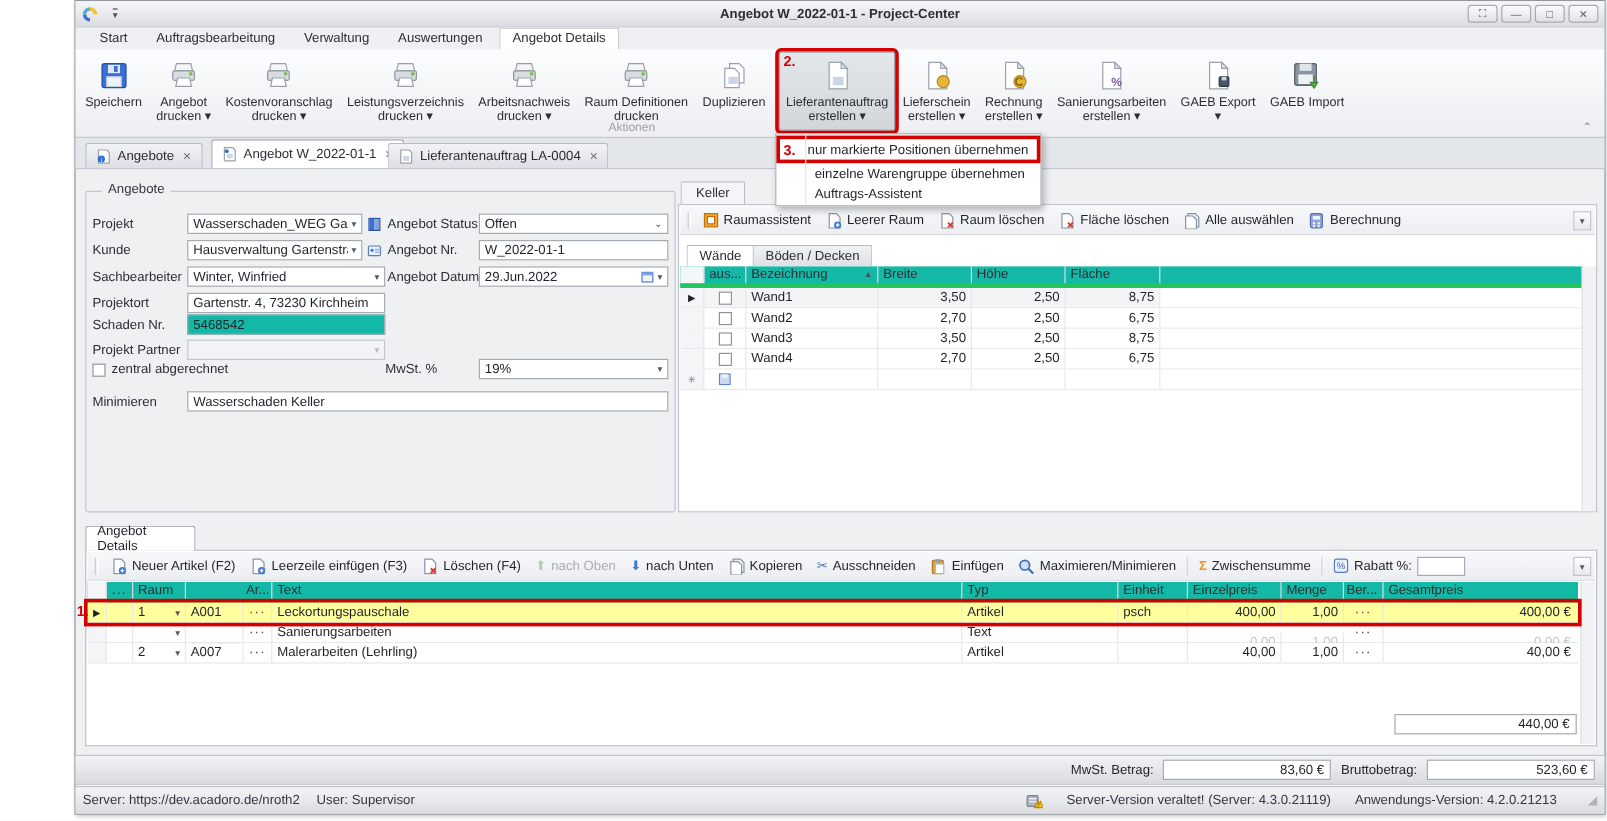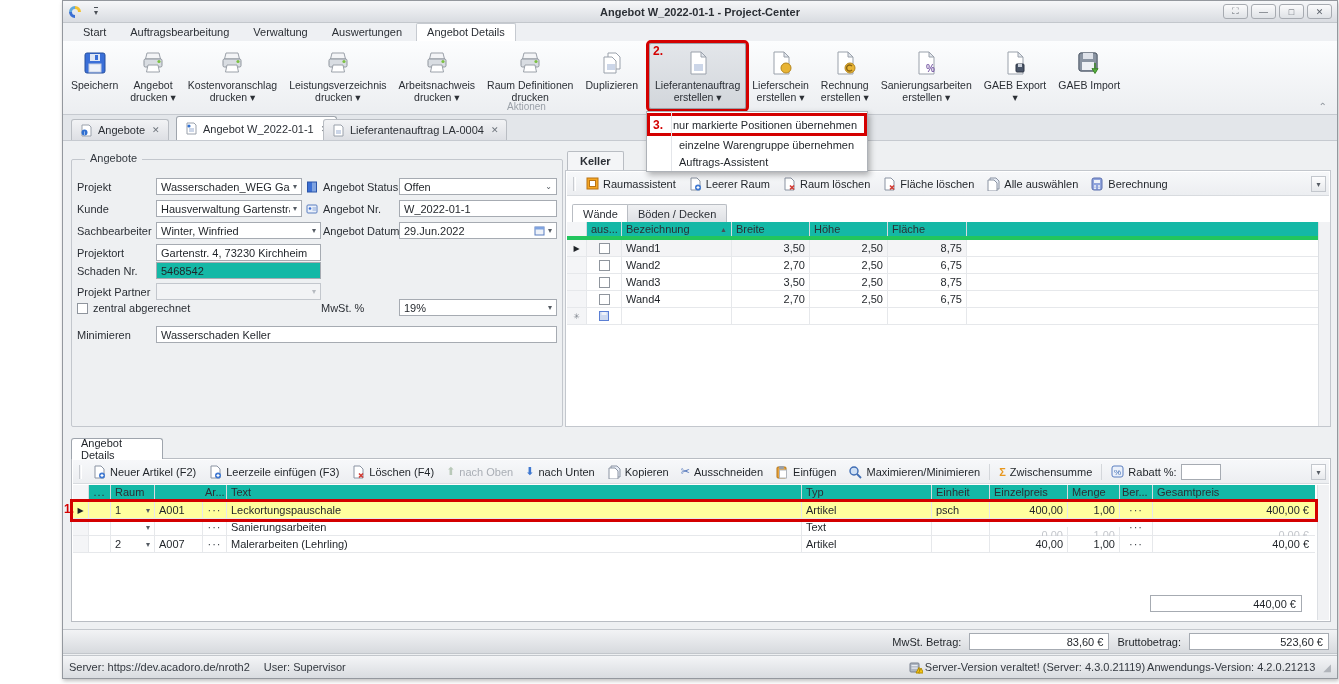--- a/index.html
+++ b/index.html
@@ -47,21 +47,21 @@
   .lbl{position:absolute;white-space:nowrap;color:#2b2f35;}
   .fld{position:absolute;height:17px;border:1px solid #a6abb2;background:#fff;display:flex;align-items:center;padding:0 4px;font-size:11px;}
   .fld.ro{background:#14b8a6;}
   .fld.dis{background:#f2f3f5;border-color:#c3c7cd;}
   .fval{flex:1;overflow:hidden;white-space:nowrap;}
   .dd{color:#555b63;font-size:8px;margin-left:3px;}
   .dd.dis{color:#b6bac0;}
   .iconbtn{position:absolute;width:16px;height:17px;display:flex;align-items:center;justify-content:center;}
   .cbx{position:absolute;width:11px;height:11px;border:1px solid #8f959d;background:#fff;}
   
-  .rptab{position:absolute;height:19px;display:flex;align-items:center;padding:0 12px;background:linear-gradient(#f0f1f3,#dcdfe3);border:1px solid #b9bdc3;border-bottom:none;border-radius:2px 2px 0 0;font-size:11px;color:#2b2f35;font-weight:bold;}
+  .rptab{position:absolute;height:19px;display:flex;align-items:center;padding:0 12px;background:linear-gradient(#f0f1f3,#dcdfe3);border:1px solid #b9bdc3;border-bottom:none;border-radius:2px 2px 0 0;font-size:11px;color:#2b2f35;}
   .rptab.active{background:#f4f5f7;}
   .rpbox{position:absolute;left:502px;top:169px;width:766px;height:257px;border:1px solid #c3c7cd;background:#fff;}
   .ptoolbar{position:absolute;left:1px;right:1px;top:1px;height:24px;background:linear-gradient(#f7f8fa,#eceef1);border-bottom:1px solid #d8dbdf;display:flex;align-items:center;padding-left:6px;}
   .titem{display:inline-flex;align-items:center;gap:4px;padding:0 6px;font-size:11px;color:#1f2328;white-space:nowrap;}
   .titem.dis{color:#a9aeb5;}
   .tgrip{width:3px;height:14px;border-left:1px solid #c9ccd1;border-right:1px solid #fff;margin-right:4px;}
   .tsep{width:1px;height:16px;background:#d4d7db;margin:0 3px;}
   .tbar-dd{position:absolute;right:3px;top:4px;width:15px;height:16px;border:1px solid #c3c7cd;background:linear-gradient(#fdfdfe,#e7e9ec);display:flex;align-items:center;justify-content:center;font-size:8px;color:#555b63;}
   .subtab{position:absolute;height:18px;display:flex;align-items:center;padding:0 10px;font-size:11px;background:linear-gradient(#f0f1f3,#dee0e4);border:1px solid #b9bdc3;border-bottom:none;border-radius:2px 2px 0 0;color:#2b2f35;}
   .subtab.active{background:#fff;}
@@ -72,26 +72,26 @@
   .gh .cell{border-right:1px solid #d8dbdf;color:#2b2f35;}
   .num{justify-content:flex-end;}
   .selcell{background:#f4f5f7;justify-content:center;padding:0;}
   .mut{color:#c3c6cb;margin-top:8px;}
   .dots{color:#3a3f46;letter-spacing:1px;justify-content:center;padding:0;}
   .rowhl{background:#ffff9e;outline:3px solid #d40000;z-index:6;}
   .scrollstrip{position:absolute;width:12px;background:#f1f2f4;border-left:1px solid #dcdfe3;}
   
   .dpTab{position:absolute;left:8px;top:437px;width:92px;height:21px;background:#fff;border:1px solid #9fa5ad;border-bottom:none;border-radius:3px 3px 0 0;display:flex;align-items:center;padding:0 9px;font-size:11px;z-index:2;}
   .dpbox{position:absolute;left:8px;top:457px;width:1260px;height:164px;border:1px solid #b9bdc3;background:#fff;}
-  .totalfld{position:absolute;right:28px;top:136px;width:152px;height:17px;border:1px solid #a6abb2;background:#fff;display:flex;align-items:center;justify-content:flex-end;padding:0 5px;}
+  .totalfld{position:absolute;right:16px;top:136px;width:152px;height:17px;border:1px solid #a6abb2;background:#fff;display:flex;align-items:center;justify-content:flex-end;padding:0 5px;}
   
   .sumbar{position:absolute;left:0;right:0;top:628px;height:25px;background:linear-gradient(#f2f3f5,#d7dade);border-top:1px solid #c3c7cc;border-bottom:1px solid #c3c7cc;display:flex;align-items:center;justify-content:flex-end;gap:8px;padding-right:8px;}
   .sumfld{width:140px;height:17px;border:1px solid #a6abb2;background:#fff;display:flex;align-items:center;justify-content:flex-end;padding:0 5px;}
   .sbar{position:absolute;left:0;right:0;bottom:0;height:23px;background:linear-gradient(#f4f5f7,#d9dce0);border-top:1px solid #c3c7cc;display:flex;align-items:center;padding:0 6px;color:#33383f;}
-  .sbar .right{margin-left:auto;display:flex;align-items:center;gap:2px;}
+  .sbar .right{margin-left:auto;display:flex;align-items:center;gap:20px;}
   .grip{color:#b0b4ba;font-size:10px;margin-left:6px;}
   .ann1{position:absolute;left:1px;top:501px;z-index:9;}
   svg{display:block;}
 </style>
 </head>
 <body>
 
 <div class="window">
 
   <div class="tbar">

